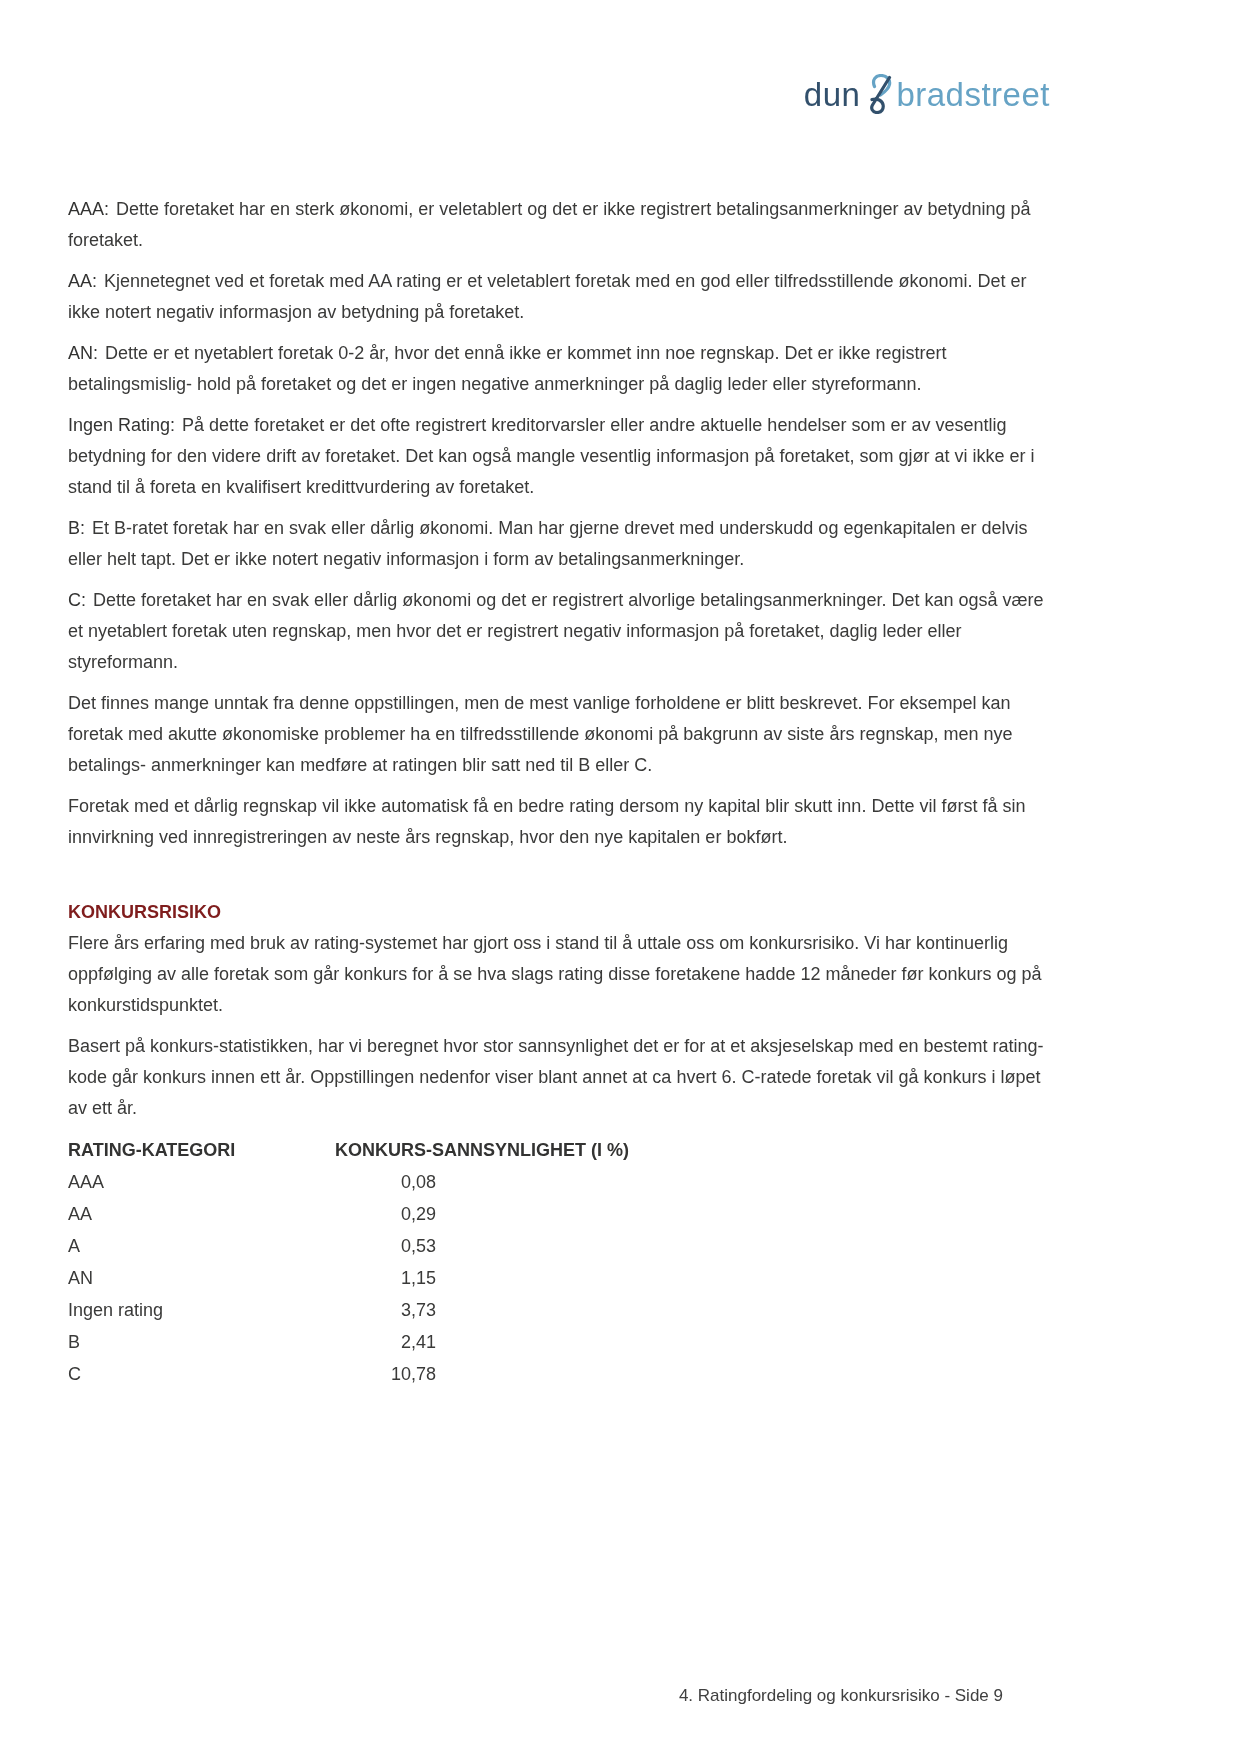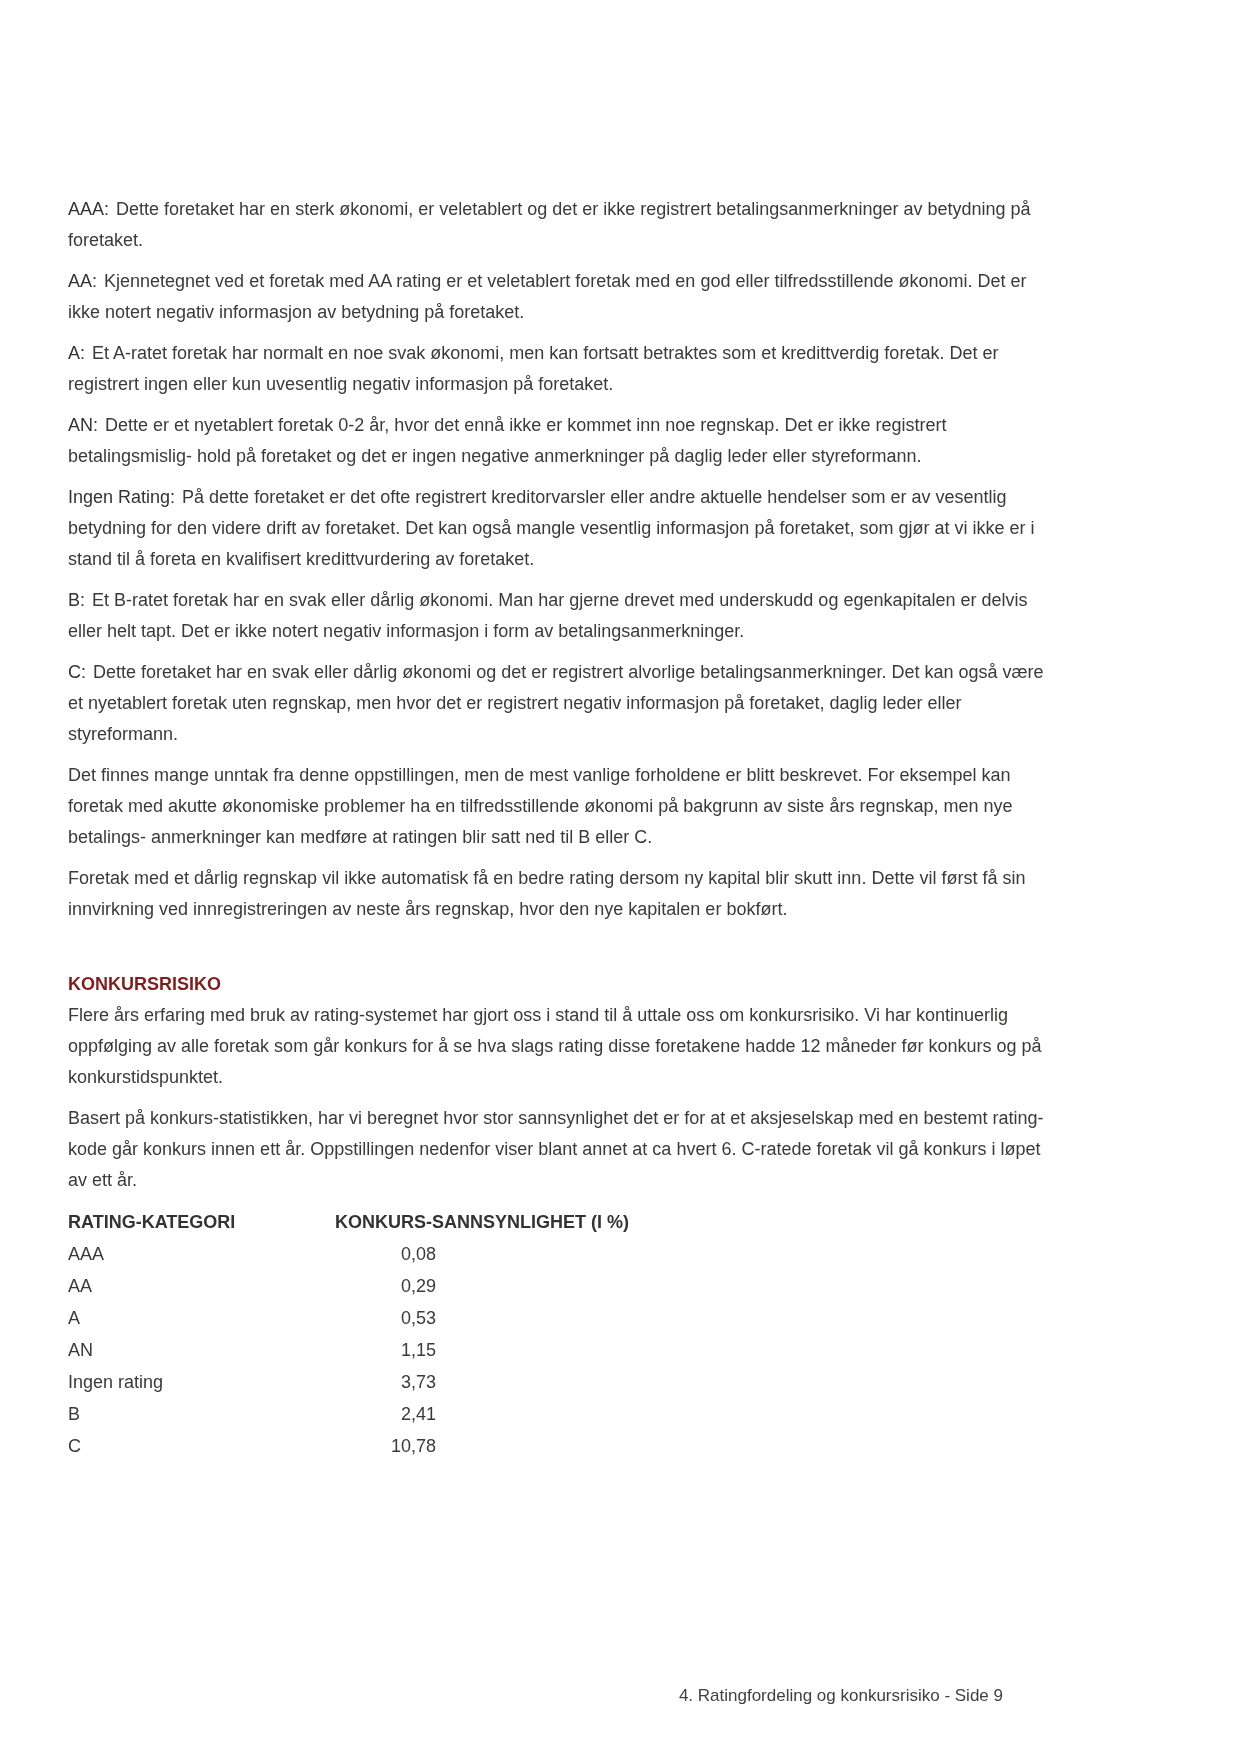--- a/index.html
+++ b/index.html
@@ -67,28 +67,36 @@
     font-size: 17px;
     color: #404040;
     white-space: nowrap;
   }
 </style>
 </head>
 <body>
 
 <div class="page">
 
+  <div class="logo">
+    <span class="dun">dun</span>
+    <svg class="amp-svg" width="30" height="40" viewBox="0 0 30 40">
+      <path d="M10.5 12.5 C 7.5 5.5, 12 1.5, 17 1.5 C 22.5 1.5, 26.5 5.5, 25.5 10.5 C 24.8 14.2, 21.5 17.5, 16.5 21" fill="none" stroke="#66A3C5" stroke-width="3.2" stroke-linecap="round"></path>
+      <path d="M25.5 3.5 L 8.5 31 C 6.5 34.5, 8.5 38.5, 13 38.5 C 17.5 38.5, 20 35, 19 30.5 C 18 26.5, 13.5 24, 8 25.5" fill="none" stroke="#32506C" stroke-width="3.2" stroke-linecap="round"></path>
+    </svg>
+    <span class="sr">&amp;</span>
+    <span class="brad">bradstreet</span>
+  </div>
 
   <div class="content">
 
     <p class="para"><strong class="plabel">AAA:</strong><span>Dette foretaket har en sterk økonomi, er veletablert og det er ikke registrert betalingsanmerkninger av betydning på foretaket.</span></p>
 
     <p class="para"><strong class="plabel">AA:</strong><span>Kjennetegnet ved et foretak med AA rating er et veletablert foretak med en god eller tilfredsstillende økonomi. Det er ikke notert negativ informasjon av betydning på foretaket.</span></p>
 
-    <p class="para"><strong class="plabel">A:</strong><span>Et A-ratet foretak har normalt en noe svak økonomi, men kan fortsatt betraktes som et kredittverdig foretak. Det er registrert ingen eller kun uvesentlig negativ informasjon på foretaket.</span></p>
 
     <p class="para"><strong class="plabel">AN:</strong><span>Dette er et nyetablert foretak 0-2 år, hvor det ennå ikke er kommet inn noe regnskap. Det er ikke registrert betalingsmislig- hold på foretaket og det er ingen negative anmerkninger på daglig leder eller styreformann.</span></p>
 
     <p class="para"><strong class="plabel">Ingen Rating:</strong><span>På dette foretaket er det ofte registrert kreditorvarsler eller andre aktuelle hendelser som er av vesentlig betydning for den videre drift av foretaket. Det kan også mangle vesentlig informasjon på foretaket, som gjør at vi ikke er i stand til å foreta en kvalifisert kredittvurdering av foretaket.</span></p>
 
     <p class="para"><strong class="plabel">B:</strong><span>Et B-ratet foretak har en svak eller dårlig økonomi. Man har gjerne drevet med underskudd og egenkapitalen er delvis eller helt tapt. Det er ikke notert negativ informasjon i form av betalingsanmerkninger.</span></p>
 
     <p class="para"><strong class="plabel">C:</strong><span>Dette foretaket har en svak eller dårlig økonomi og det er registrert alvorlige betalingsanmerkninger. Det kan også være et nyetablert foretak uten regnskap, men hvor det er registrert negativ informasjon på foretaket, daglig leder eller styreformann.</span></p>
 
     <p class="para">Det finnes mange unntak fra denne oppstillingen, men de mest vanlige forholdene er blitt beskrevet. For eksempel kan foretak med akutte økonomiske problemer ha en tilfredsstillende økonomi på bakgrunn av siste års regnskap, men nye betalings- anmerkninger kan medføre at ratingen blir satt ned til B eller C.</p>

